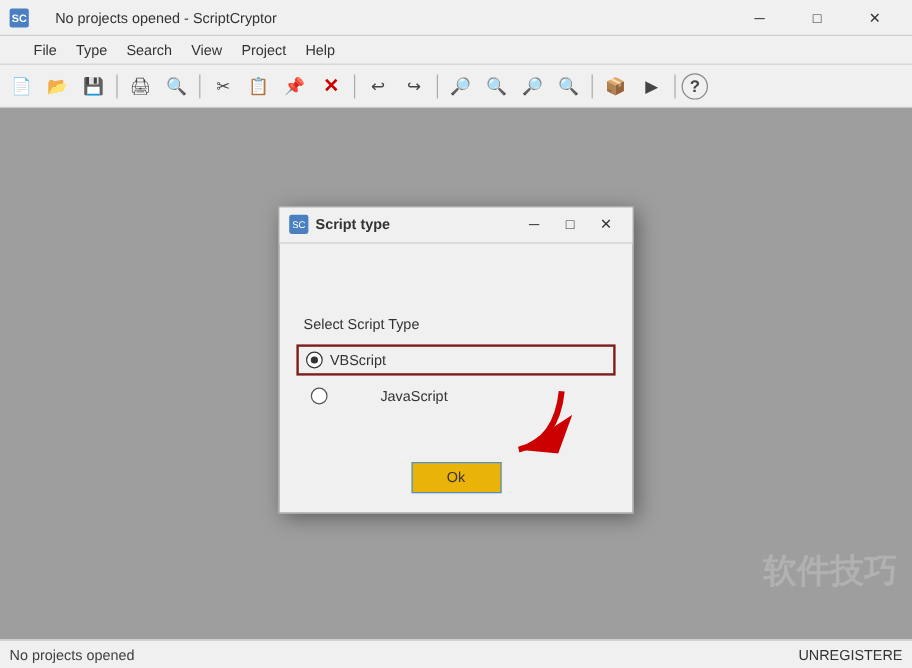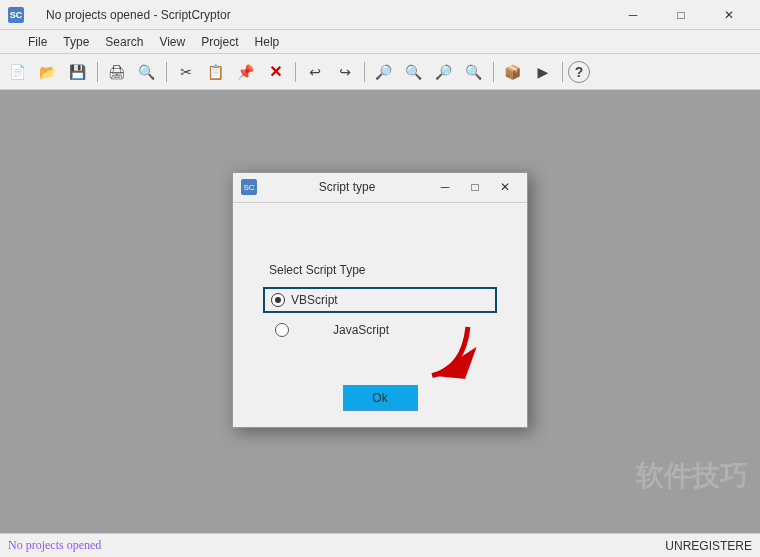--- a/index.html
+++ b/index.html
@@ -119,22 +119,21 @@
       display: flex;
       align-items: center;
       padding: 0 8px;
       position: absolute;
       bottom: 0;
       width: 100%;
     }
     .status-text {
       flex: 1;
       font-size: 12px;
-      color: #8b5cf6;
-      font-family: Liberation Serif, serif;
+      color: #404040;
     }
     .status-right {
       font-size: 12px;
       color: #333;
     }
 
     
     .watermark {
       position: absolute;
       bottom: 30px;
@@ -182,42 +181,41 @@
       display: flex;
       align-items: center;
       justify-content: center;
       color: white;
       font-size: 9px;
     }
     .dialog-title-text {
       flex: 1;
       font-size: 12px;
       color: #333;
-      font-weight: normal;
-      text-align: center;
+      font-weight: bold;
     }
     .dialog-title-controls {
       display: flex;
       gap: 2px;
     }
     .dialog-title-btn {
       width: 28px;
       height: 24px;
       display: flex;
       align-items: center;
       justify-content: center;
       cursor: pointer;
       font-size: 12px;
       color: #333;
       background: transparent;
       border: none;
     }
 
     .dialog-body {
-      padding: 16px 36px;
+      padding: 16px 20px;
       margin-top: 44px;
     }
     .dialog-label {
       font-size: 12px;
       color: #333;
       margin-bottom: 14px;
     }
 
     
     .radio-group {
@@ -226,21 +224,21 @@
       gap: 10px;
       margin-bottom: 20px;
     }
     .radio-option {
       display: flex;
       align-items: center;
       gap: 6px;
       cursor: pointer;
     }
     .radio-option.selected-box {
-      border: 2px solid #0c4a6e;
+      border: 2px solid #7f1d1d;
       padding: 4px 6px;
       margin: -4px -6px;
     }
     .radio-circle {
       width: 14px;
       height: 14px;
       border-radius: 50%;
       border: 1.5px solid #555;
       background: white;
       display: flex;
@@ -278,21 +276,21 @@
     .dialog-buttons {
       display: flex;
       justify-content: center;
       gap: 8px;
       padding: 8px 20px 16px;
     }
     .dialog-btn {
       min-width: 75px;
       height: 26px;
       border: 1px solid #aaa;
-      background: #0ea5e9;
+      background: #eab308;
       cursor: pointer;
       font-size: 12px;
       color: #333;
       display: flex;
       align-items: center;
       justify-content: center;
       padding: 0 12px;
     }
     .dialog-btn.ok-btn {
       border-color: #4a90d9;

